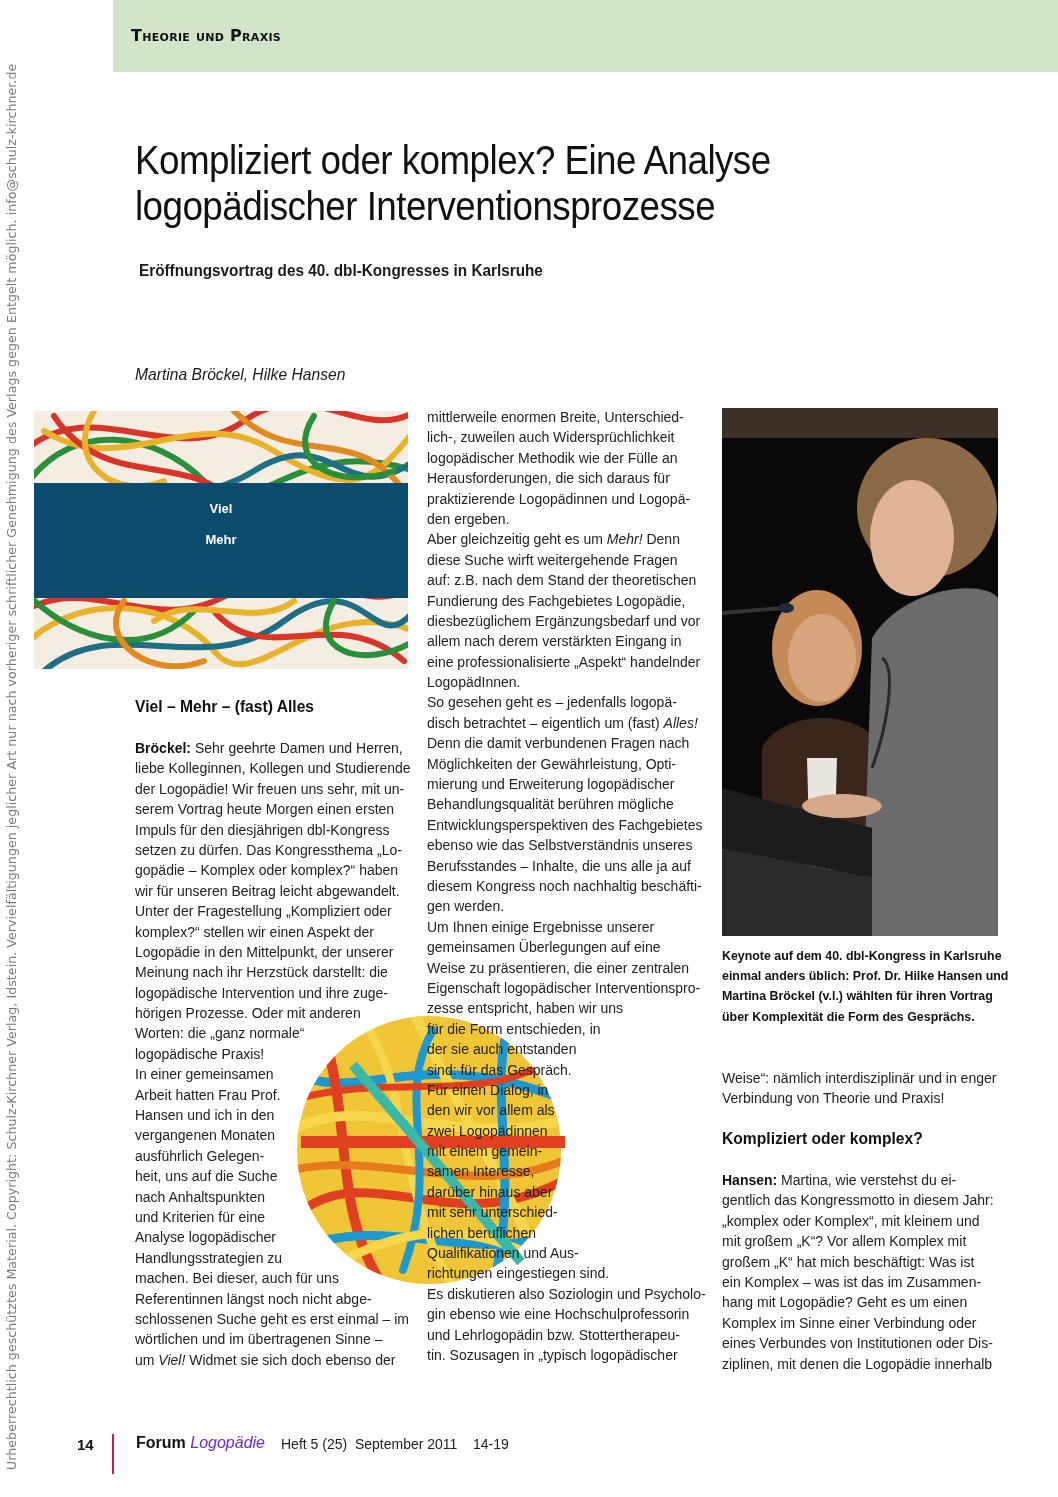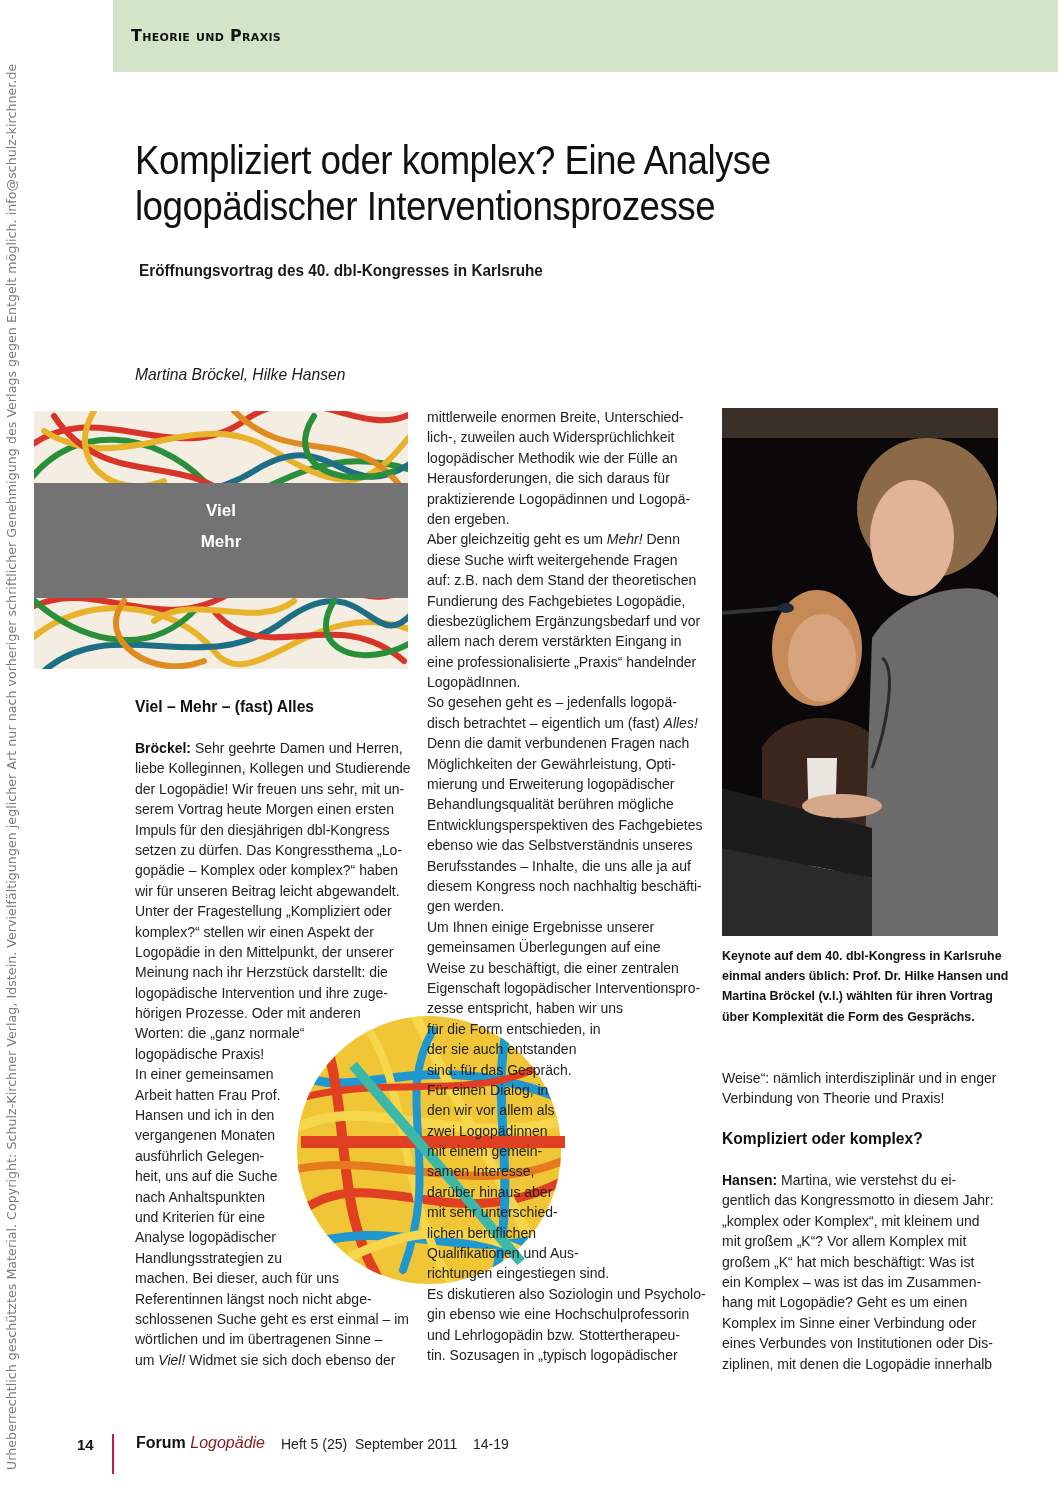--- a/index.html
+++ b/index.html
@@ -44,22 +44,22 @@
     transform: scaleX(0.92); transform-origin: 0 0; white-space: nowrap;
   }
   
   .bands-image {
     position: absolute; left: 34px; top: 411px; width: 374px; height: 258px;
     overflow: hidden; background: #f3ede2;
   }
   .bands-image svg { position: absolute; left: 0; top: 0; }
   .green-box {
     position: absolute; left: 34px; top: 483px; width: 374px; height: 115px;
-    background: #737373; color: #fff; text-align: center;
-    font-weight: bold; font-size: 17px;
+    background: #0c4a6e; color: #fff; text-align: center;
+    font-weight: bold; font-size: 13px;
   }
   .green-box div { position: absolute; left: 0; width: 100%; }
   .col-heading {
     position: absolute; font-size: 17px; font-weight: bold; color: #111;
     white-space: nowrap; transform: scaleX(0.92); transform-origin: 0 0;
   }
   .text-block {
     position: absolute; font-size: 14px; line-height: 20.4px; color: #222;
     white-space: nowrap;
   }
@@ -81,21 +81,21 @@
   .footer-page {
     position: absolute; left: 77px; top: 1436px; font-size: 15px; font-weight: bold; color: #111;
   }
   .footer-rule {
     position: absolute; left: 112px; top: 1434px; width: 2px; height: 40px; background: #c8194a;
   }
   .footer-journal {
     position: absolute; left: 136px; top: 1434px; font-size: 16px; color: #111; white-space: nowrap;
   }
   .footer-journal .j1 { font-weight: bold; }
-  .footer-journal .j2 { font-style: italic; color: #7f1d1d; }
+  .footer-journal .j2 { font-style: italic; color: #6d28d9; }
   .footer-meta {
     position: absolute; left: 281px; top: 1436px; font-size: 14px; color: #222; white-space: nowrap;
   }
 </style>
 </head>
 <body>
 
 <div class="header-band"></div>
 <div class="section-label">Theorie und Praxis</div>
 
@@ -203,36 +203,36 @@
     <div class="ln">logopädischer Methodik wie der Fülle an</div>
     <div class="ln">Herausforderungen, die sich daraus für</div>
     <div class="ln">praktizierende Logopädinnen und Logopä-</div>
     <div class="ln">den ergeben.</div>
     <div class="ln"><span>Aber gleichzeitig geht es um </span><i>Mehr!</i><span> Denn</span></div>
     <div class="ln">diese Suche wirft weitergehende Fragen</div>
     <div class="ln">auf: z.B. nach dem Stand der theoretischen</div>
     <div class="ln">Fundierung des Fachgebietes Logopädie,</div>
     <div class="ln">diesbezüglichem Ergänzungsbedarf und vor</div>
     <div class="ln">allem nach derem verstärkten Eingang in</div>
-    <div class="ln">eine professionalisierte „Praxis“ handelnder</div>
+    <div class="ln">eine professionalisierte „Aspekt“ handelnder</div>
     <div class="ln">LogopädInnen.</div>
     <div class="ln">So gesehen geht es – jedenfalls logopä-</div>
     <div class="ln"><span>disch betrachtet – eigentlich um (fast) </span><i>Alles!</i></div>
     <div class="ln">Denn die damit verbundenen Fragen nach</div>
     <div class="ln">Möglichkeiten der Gewährleistung, Opti-</div>
     <div class="ln">mierung und Erweiterung logopädischer</div>
     <div class="ln">Behandlungsqualität berühren mögliche</div>
     <div class="ln">Entwicklungsperspektiven des Fachgebietes</div>
     <div class="ln">ebenso wie das Selbstverständnis unseres</div>
     <div class="ln">Berufsstandes – Inhalte, die uns alle ja auf</div>
     <div class="ln">diesem Kongress noch nachhaltig beschäfti-</div>
     <div class="ln">gen werden.</div>
     <div class="ln">Um Ihnen einige Ergebnisse unserer</div>
     <div class="ln">gemeinsamen Überlegungen auf eine</div>
-    <div class="ln">Weise zu beschäftigt, die einer zentralen</div>
+    <div class="ln">Weise zu präsentieren, die einer zentralen</div>
     <div class="ln">Eigenschaft logopädischer Interventionspro-</div>
     <div class="ln r">zesse entspricht, haben wir uns</div>
     <div class="ln r">für die Form entschieden, in</div>
     <div class="ln r">der sie auch entstanden</div>
     <div class="ln r">sind: für das Gespräch.</div>
     <div class="ln r">Für einen Dialog, in</div>
     <div class="ln r">den wir vor allem als</div>
     <div class="ln r">zwei Logopädinnen</div>
     <div class="ln r">mit einem gemein-</div>
     <div class="ln r">samen Interesse,</div>

